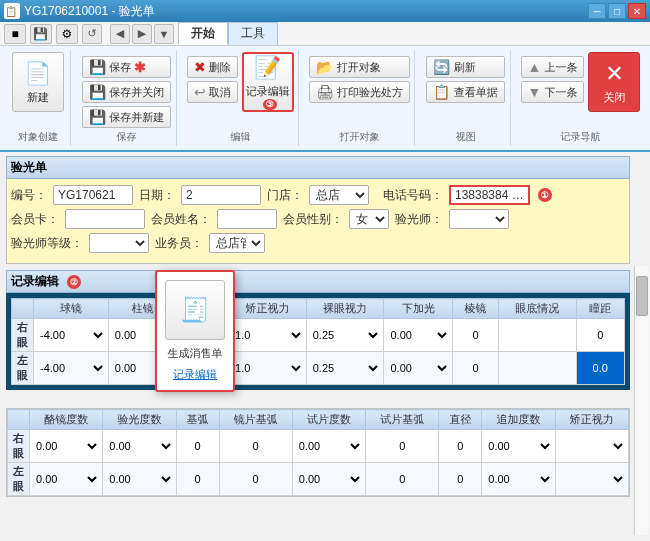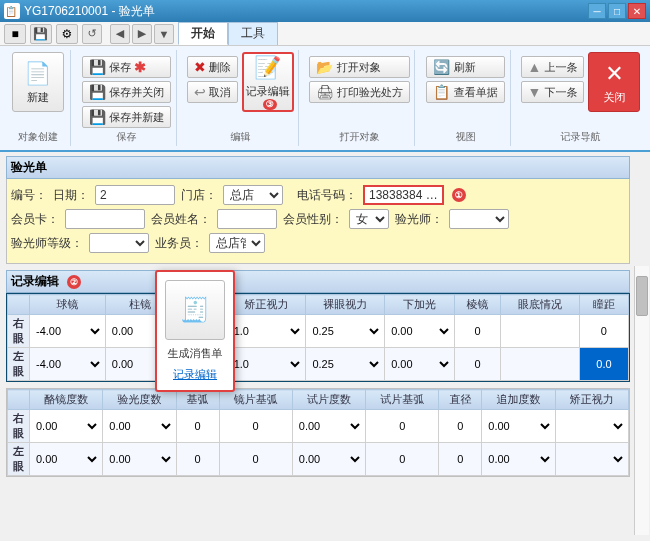--- a/index.html
+++ b/index.html
@@ -270,22 +270,22 @@
       border: 2px solid #e04040;
       display: flex;
       align-items: center;
       padding: 1px 4px;
       background: white;
       gap: 2px;
     }
 
     
     .table-section {
-      border: 1px solid #0c4a6e;
-      margin-bottom: 6px;
+      border: 5px solid #0c4a6e;
+      margin-bottom: 18px;
     }
     .table-section-normal {
       border: 1px solid #c0c0c0;
       margin-bottom: 6px;
     }
     .data-table {
       width: 100%;
       border-collapse: collapse;
       font-size: 11px;
     }
@@ -545,20 +545,21 @@
 <div class="content-wrapper" style="position:relative;">
   <div class="inner-content">
 
     <div class="section">
       <div class="form-section-title">
         <span>验光单</span>
       </div>
       <div class="form-area">
         <div class="form-row">
           <span class="form-label">编号：</span>
+          <input class="form-input" value="YG170621" style="width: 80px;">
           <span class="form-label">日期：</span>
           <input class="form-input" value="2" style="width: 80px;">
           <span class="form-label">门店：</span>
           <select class="form-select" style="width:60px;">
             <option>总店</option>
           </select>
           <span class="form-label" style="margin-left:8px;">电话号码：</span>
           <div class="tel-highlight">
             <span style="font-size:12px; color:#333;">13838384 …</span>
           </div>

